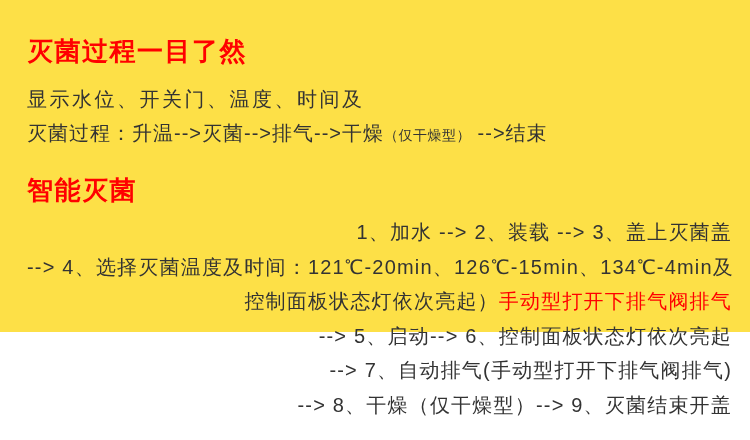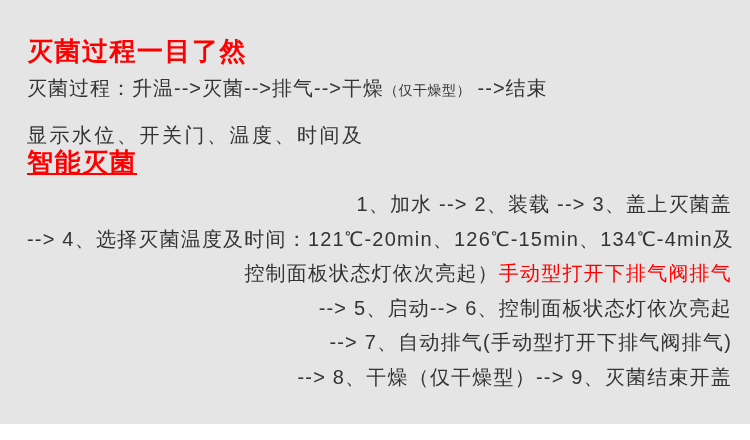--- a/index.html
+++ b/index.html
@@ -9,34 +9,34 @@
   }
   body {
     width: 750px;
     height: 440px;
     overflow: hidden;
     font-family: "Liberation Sans", sans-serif;
   }
   .page {
     box-sizing: border-box;
     width: 750px;
-    height: 424px;
-    background: #e5e5e5;
+    height: 332px;
+    background: #fde047;
     padding: 36px 18px 0 27px;
   }
   .heading {
     margin: 0;
     color: #ff0000;
     font-size: 26px;
     line-height: 30px;
     font-weight: bold;
     letter-spacing: 1.5px;
   }
   .heading.second {
-    text-decoration: underline;
+    margin-top: 28px;
   }
   .line {
     margin: 0;
     color: #333333;
     font-size: 20px;
     line-height: 23px;
     letter-spacing: 2.5px;
   }
   .line.first {
     margin-top: 22px;
@@ -65,23 +65,23 @@
     color: #ff0000;
   }
 </style>
 </head>
 <body>
 
 <div class="page">
 
   <h1 class="heading">灭菌过程一目了然</h1>
 
+  <p class="line first">显示水位、开关门、温度、时间及</p>
+
   <p class="line process"><span>灭菌过程：升温--&gt;灭菌--&gt;排气--&gt;干燥</span><span class="small-note">（仅干燥型）</span><span> --&gt;结束</span></p>
-
-  <p class="line first">显示水位、开关门、温度、时间及</p>
 
   <h1 class="heading second">智能灭菌</h1>
 
   <div class="steps">
 
     <p class="step">1、加水 --&gt; 2、装载 --&gt; 3、盖上灭菌盖</p>
 
     <p class="step">--&gt; 4、选择灭菌温度及时间：121℃-20min、126℃-15min、134℃-4min及</p>
 
     <p class="step"><span>控制面板状态灯依次亮起）</span><span class="red-inline">手动型打开下排气阀排气</span></p>

